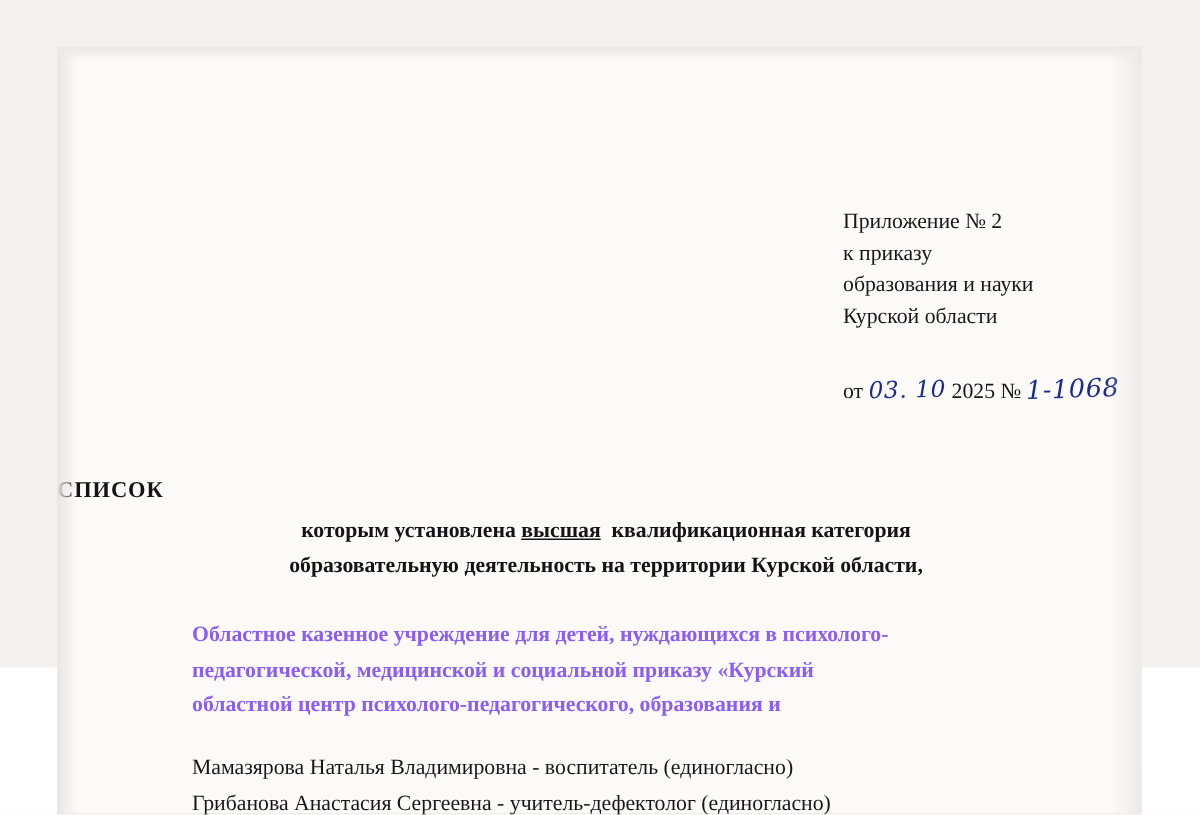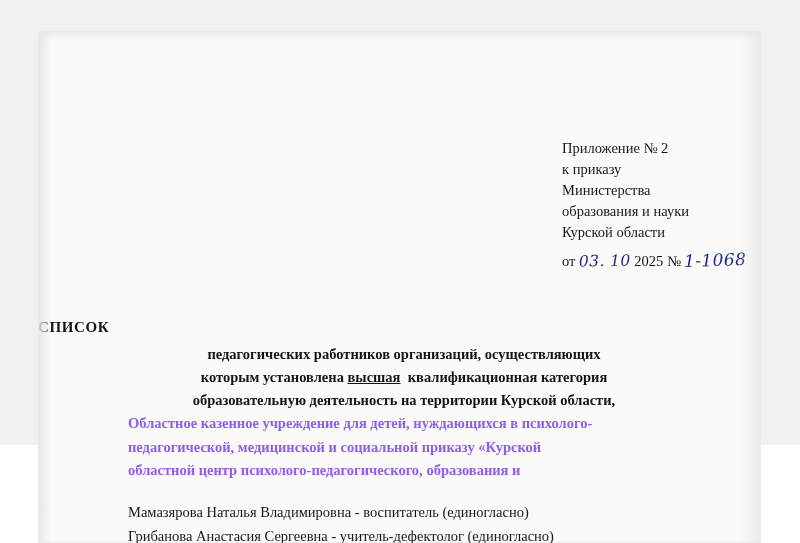--- a/index.html
+++ b/index.html
@@ -168,52 +168,50 @@
 </style>
 </head>
 <body>
 
 <div class="page-canvas">
   <div class="sheet">
 
     <div class="header-block">
       <div>Приложение № 2</div>
       <div>к приказу</div>
-      <div>Министерства</div>
       <div>образования и науки</div>
       <div>Курской области</div>
     </div>
 
     <div class="order-line">
       <span>от</span>
       <span class="hw hw-date">03. 10</span>
       <span>2025</span>
       <span>№</span>
       <span class="hw hw-num">1-1068</span>
     </div>
 
     <div class="title">СПИСОК</div>
 
     <div class="subtitle">
-      <div>педагогических работников организаций, осуществляющих</div>
       <div>
         <span>которым установлена </span><span class="u">высшая</span><span>&nbsp; квалификационная категория</span>
       </div>
       <div>образовательную деятельность на территории  Курской области,</div>
     </div>
 
     <div class="org-par">
       <span class="l1">Областное казенное учреждение для детей, нуждающихся в психолого-</span>
       <span class="l2 j">
         <span>педагогической,</span>
         <span>медицинской</span>
         <span>и</span>
         <span>социальной</span>
         <span>приказу</span>
-        <span>«Курской</span>
+        <span>«Курский</span>
       </span>
       <span class="l3 j">
         <span>областной</span>
         <span>центр</span>
         <span>психолого-педагогического,</span>
         <span>образования</span>
         <span>и</span>
       </span>
     </div>
 

